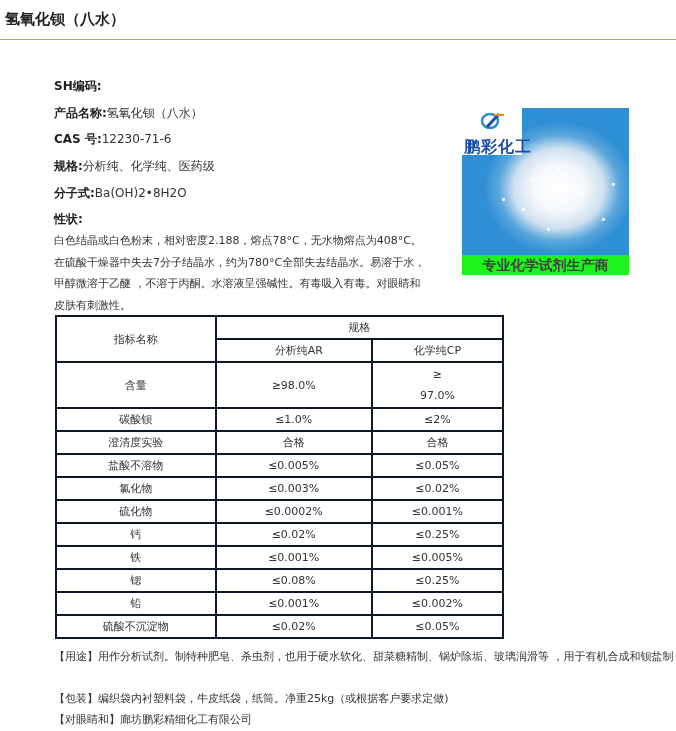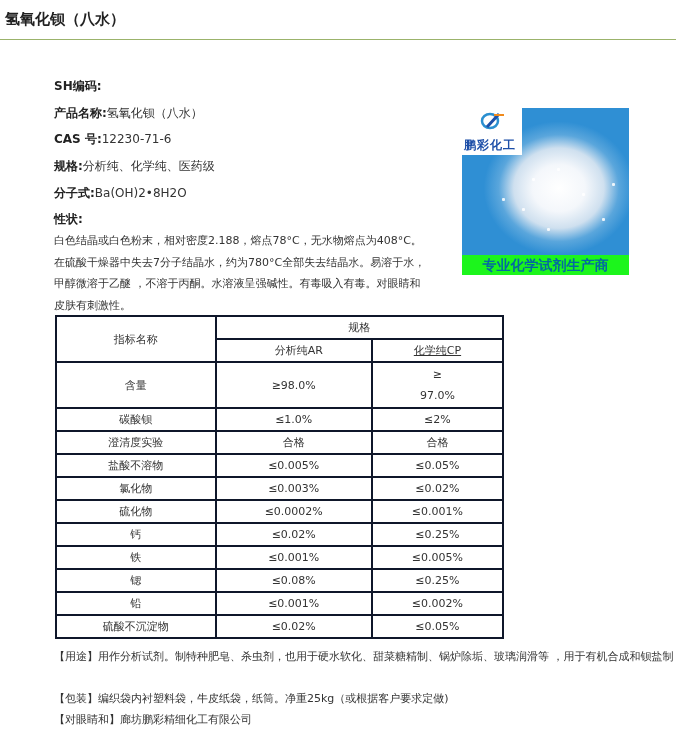--- a/index.html
+++ b/index.html
@@ -33,42 +33,42 @@
     background: radial-gradient(ellipse 45% 40% at 58% 48%, #ffffff 0%, #f4f7fb 35%, #cfe0ef 60%, #5aa6dc 80%, #2f8fd4 100%);
     overflow: hidden;
   }
   .product-image .logo-box {
     position: absolute; left: 0; top: 0; width: 60px; height: 47px; background: #ffffff;
   }
   .logo-mark {
     position: absolute; left: 18px; top: 3px; width: 26px; height: 20px;
   }
   .logo-text {
-    position: absolute; left: 2px; top: 29px; font-size: 12px; font-weight: bold; color: #1d4fa8;
+    position: absolute; left: 2px; top: 29px; font-size: 16px; font-weight: bold; color: #1d4fa8;
     letter-spacing: 1px; white-space: nowrap;
   }
   .slogan {
     position: absolute; left: 0; bottom: 0; width: 167px; height: 20px; background: #1cf51c;
-    color: #0369a1; font-size: 14px; font-weight: bold; text-align: center; line-height: 20px;
+    color: #404040; font-size: 14px; font-weight: bold; text-align: center; line-height: 20px;
     letter-spacing: 0px; white-space: nowrap;
   }
   .sparkle {
     position: absolute; width: 3px; height: 3px; background: #fff; border-radius: 1px; opacity: .85;
   }
 
   table.spec {
     position: absolute; left: 55px; top: 315px; width: 449px;
     border-collapse: collapse; font-size: 11px; color: #333;
   }
   table.spec td {
     border: 2px solid #0f172a; text-align: center; padding: 0; height: 21px; line-height: 21px;
   }
   table.spec td.c1 { width: 163px; }
   table.spec td.c2 { width: 148px; padding-left: 10px; }
-  table.spec td.c3 { width: 132px; text-decoration: underline; }
+  table.spec td.c3 { width: 132px; }
 
   .usage { position: absolute; left: 54px; width: 620px; font-size: 11px; line-height: 21px; color: #333; }
   .usage .red { color: #e0101a; }
 </style>
 </head>
 <body>
 
 <div class="title-bar">
   <div class="page-title">氢氧化钡（八水）</div>
 </div>

